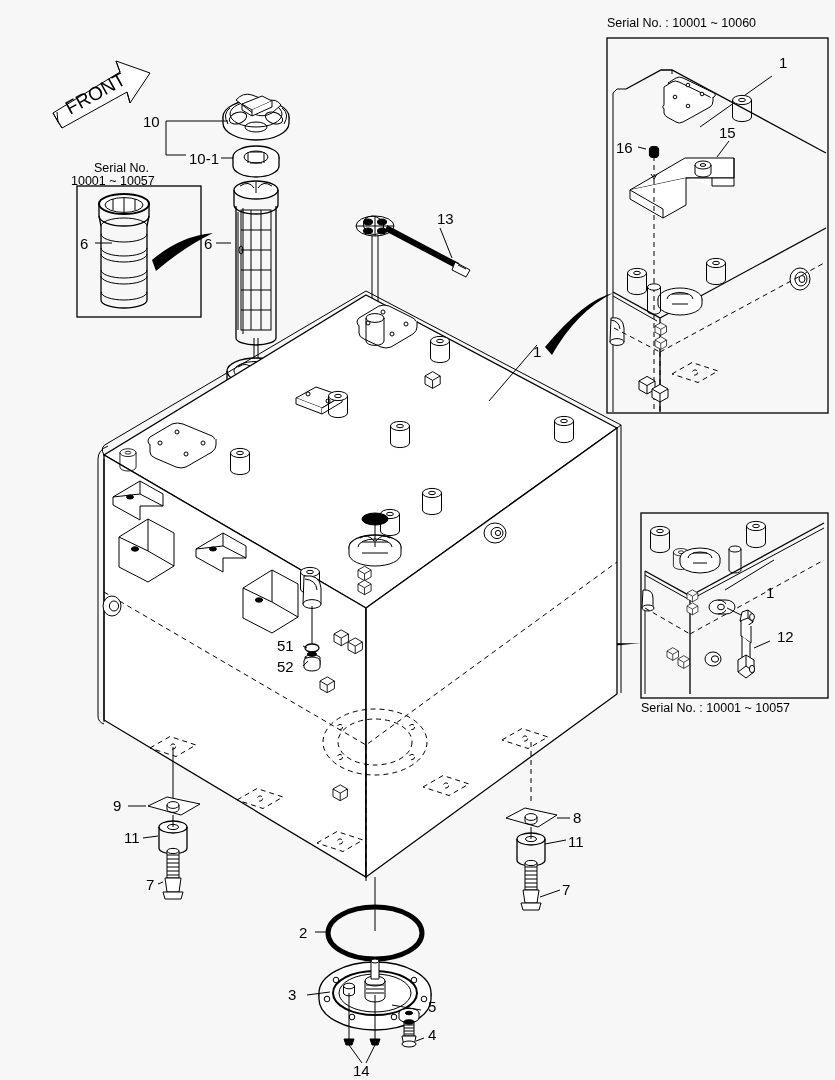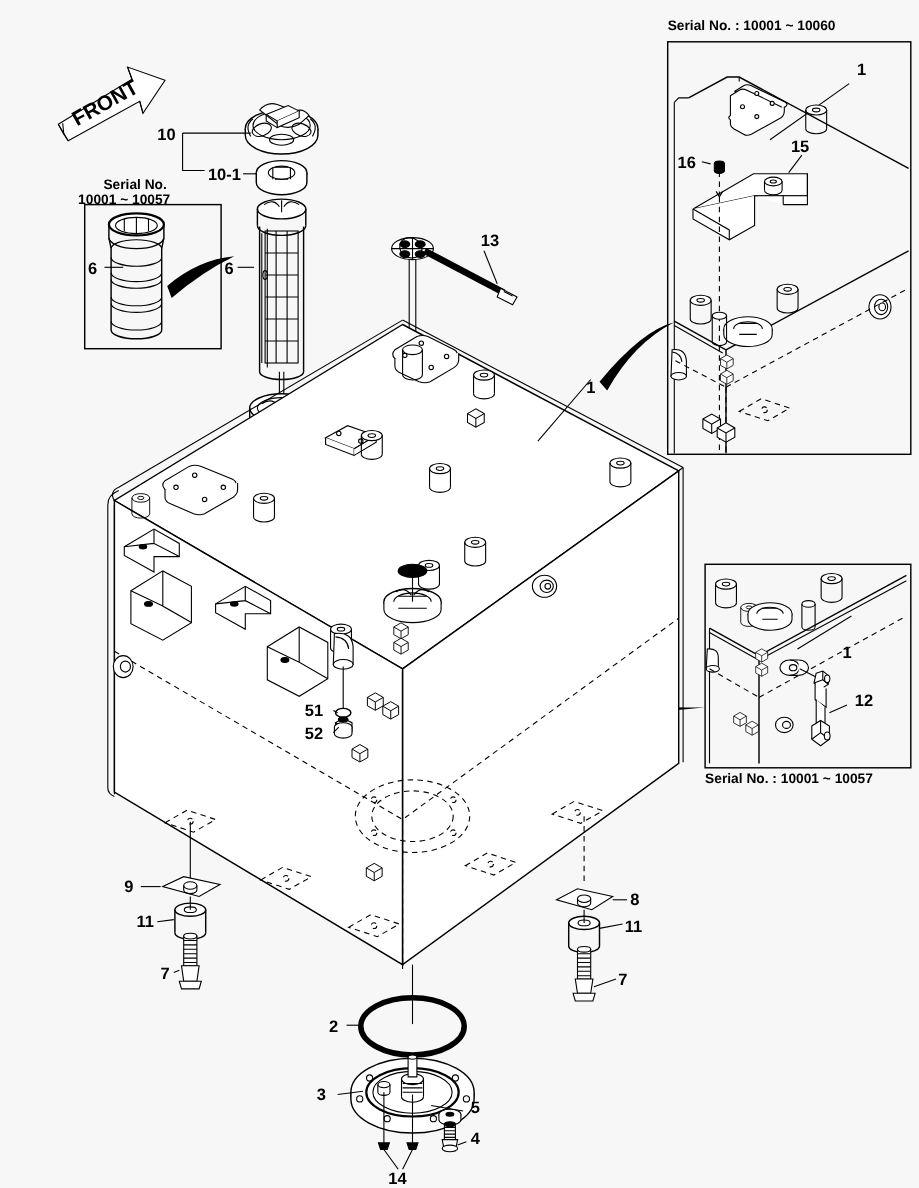--- a/index.html
+++ b/index.html
@@ -2,21 +2,21 @@
 <html><head>
 <meta charset="utf-8">
 <title>Fuel Tank Parts Diagram</title>
 <style>
   html,body{margin:0;padding:0;background:#f7f7f7;}
   body{
     width:835px;height:1080px;overflow:hidden;position:relative;
     font-family:"Liberation Sans", sans-serif;
     color:#000;
   }
-  #sheet{position:absolute;left:0;top:0;width:835px;height:1080px;background:#f7f7f7;font-weight:bold;}
+  #sheet{position:absolute;left:0;top:0;width:835px;height:1080px;background:#f7f7f7;}
   svg#dwg{position:absolute;left:0;top:0;width:835px;height:1080px;display:block;}
   text{font-family:"Liberation Sans", sans-serif;fill:#000;}
   .callout{font-size:15px;}
   .serial{font-size:12.5px;}
   .ln{stroke:#000;fill:none;}
   .thin{stroke-width:1;}
   .med{stroke-width:1.3;}
   .thick{stroke-width:2;}
   .dash{stroke-dasharray:5 4;}
   .wht{fill:#fff;}

